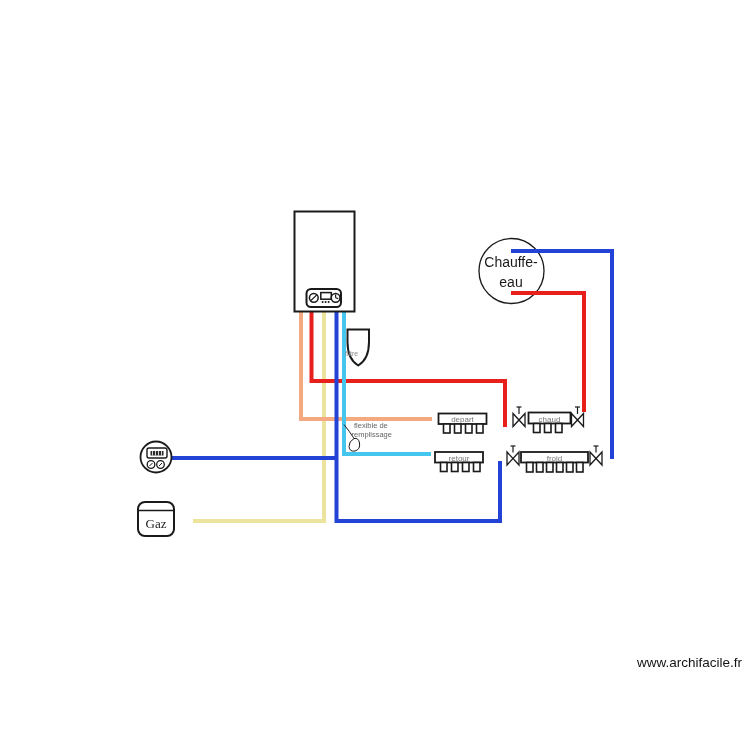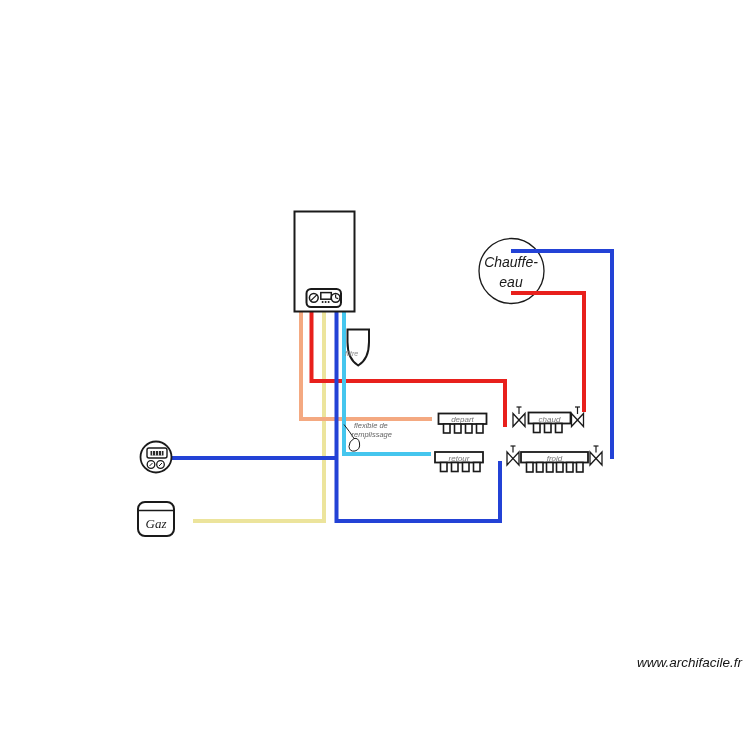--- a/index.html
+++ b/index.html
@@ -1,17 +1,17 @@
 <!DOCTYPE html>
 <html><head>
 <meta charset="utf-8">
 <style>
   html,body{margin:0;padding:0;background:#fff;}
   .canvas{position:relative;width:750px;height:736px;background:#ffffff;overflow:hidden;
-          font-family:"Liberation Sans",sans-serif;font-style:italic;}
+          font-family:"Liberation Sans",sans-serif;}
   svg{position:absolute;left:0;top:0;}
   svg text{font-family:"Liberation Sans",sans-serif;}
   .t-title{font-size:14px;fill:#1a1a1a;}
   .t-manifold{font-size:8px;fill:#777777;}
   .t-filtre{font-size:7px;fill:#8a8a8a;}
   .t-note{font-size:7.5px;fill:#666666;}
   .t-gaz{font-family:"Liberation Serif",serif;font-size:13px;fill:#1a1a1a;}
   .t-watermark{font-size:13.5px;fill:#141414;}
   .outline{fill:#ffffff;stroke:#1a1a1a;}
   .thin{fill:none;stroke:#1a1a1a;}

